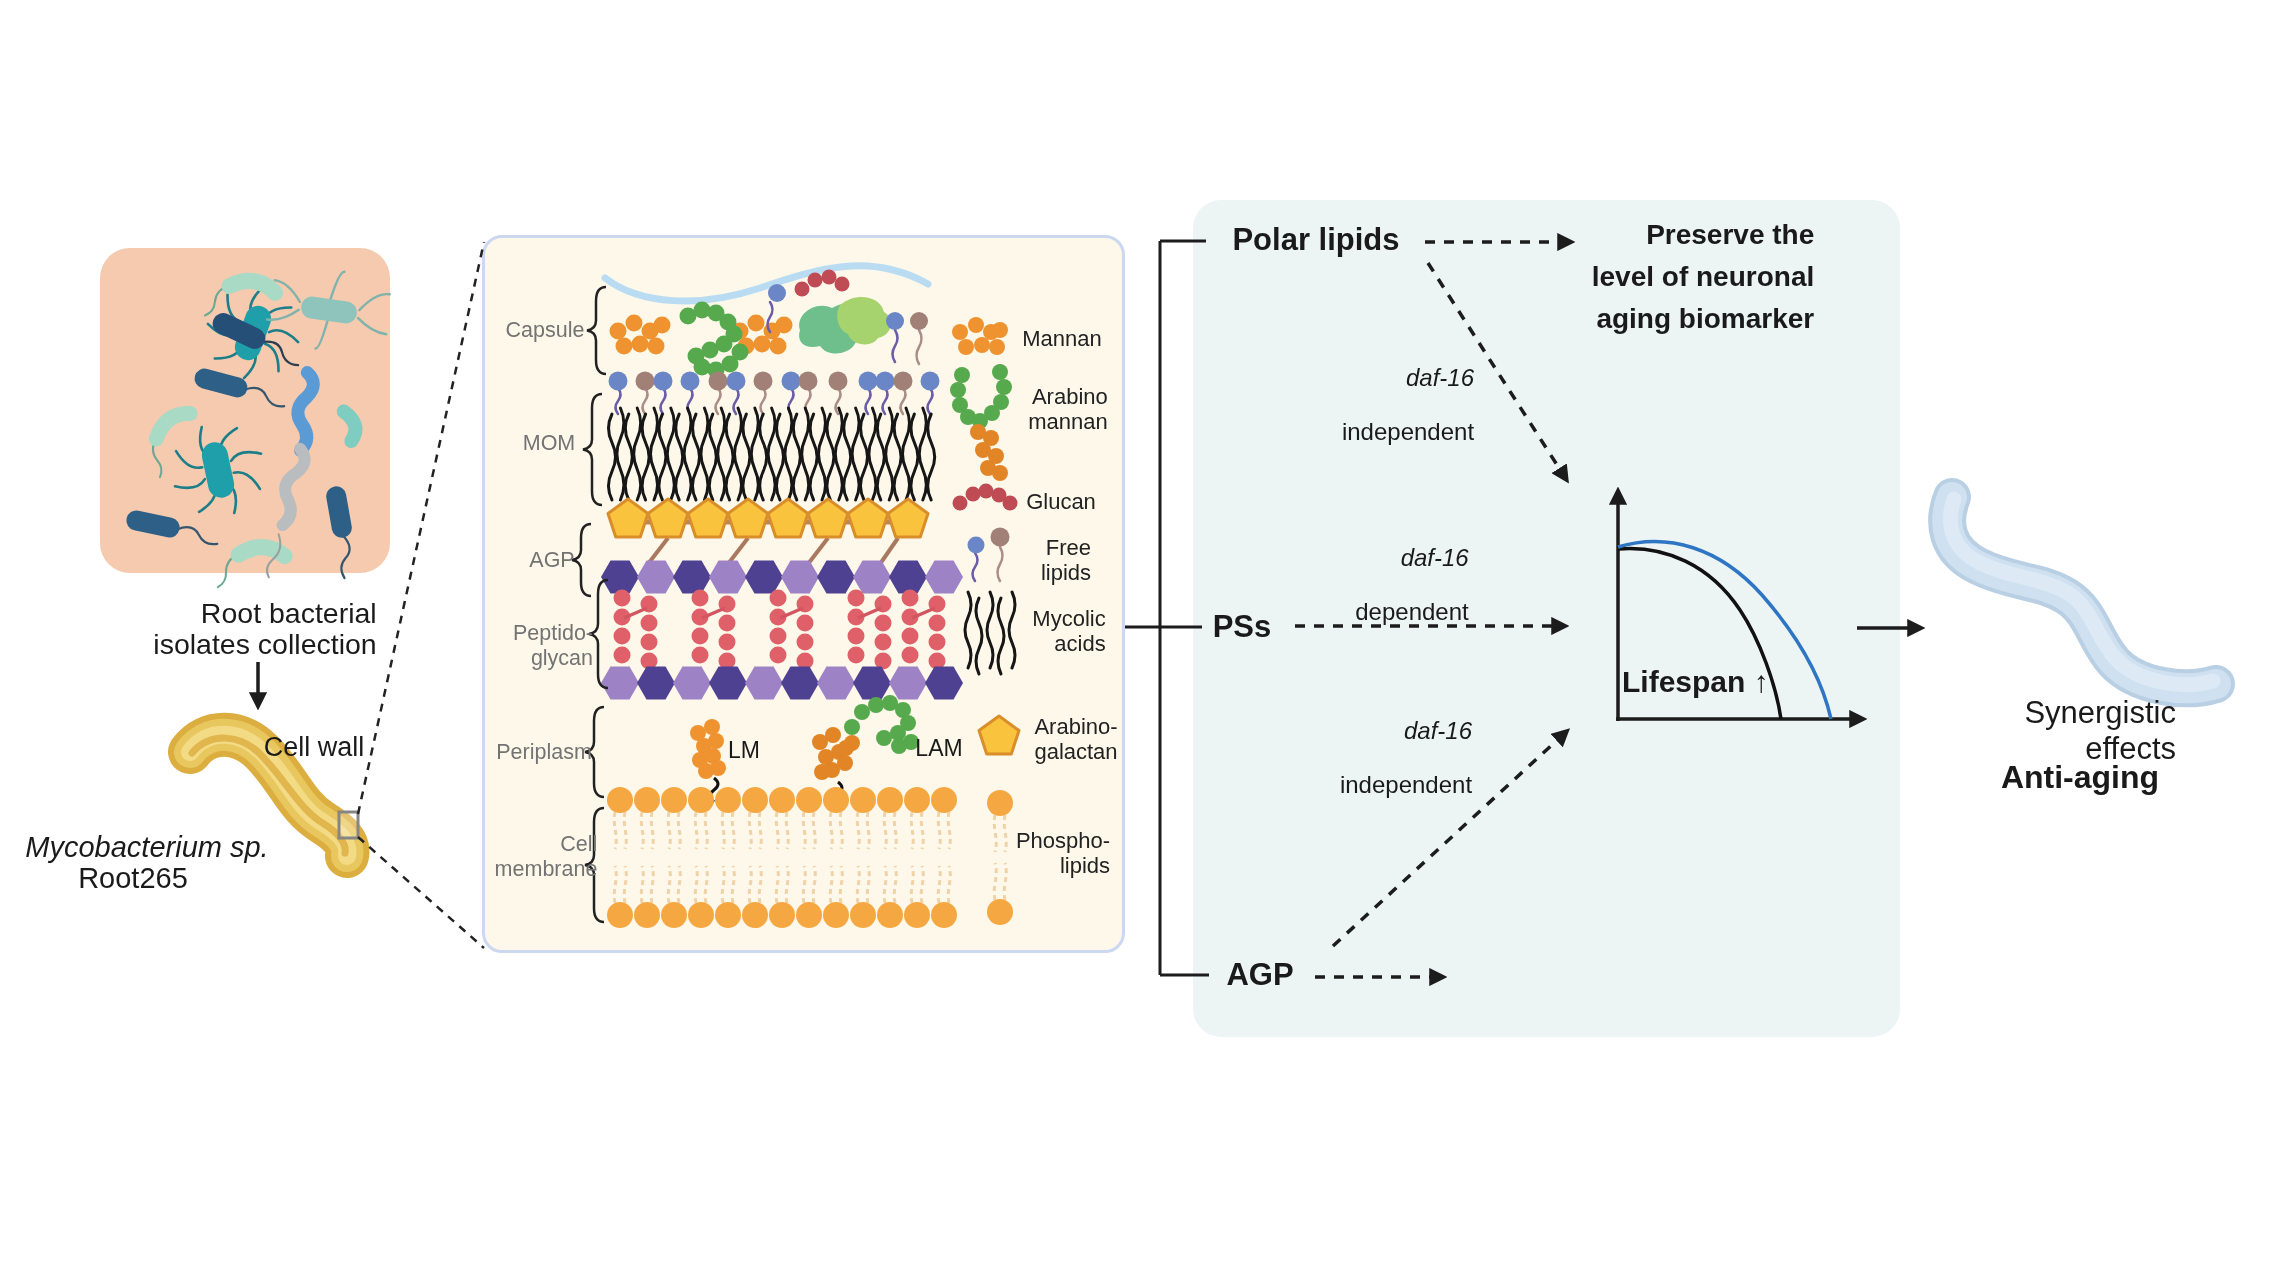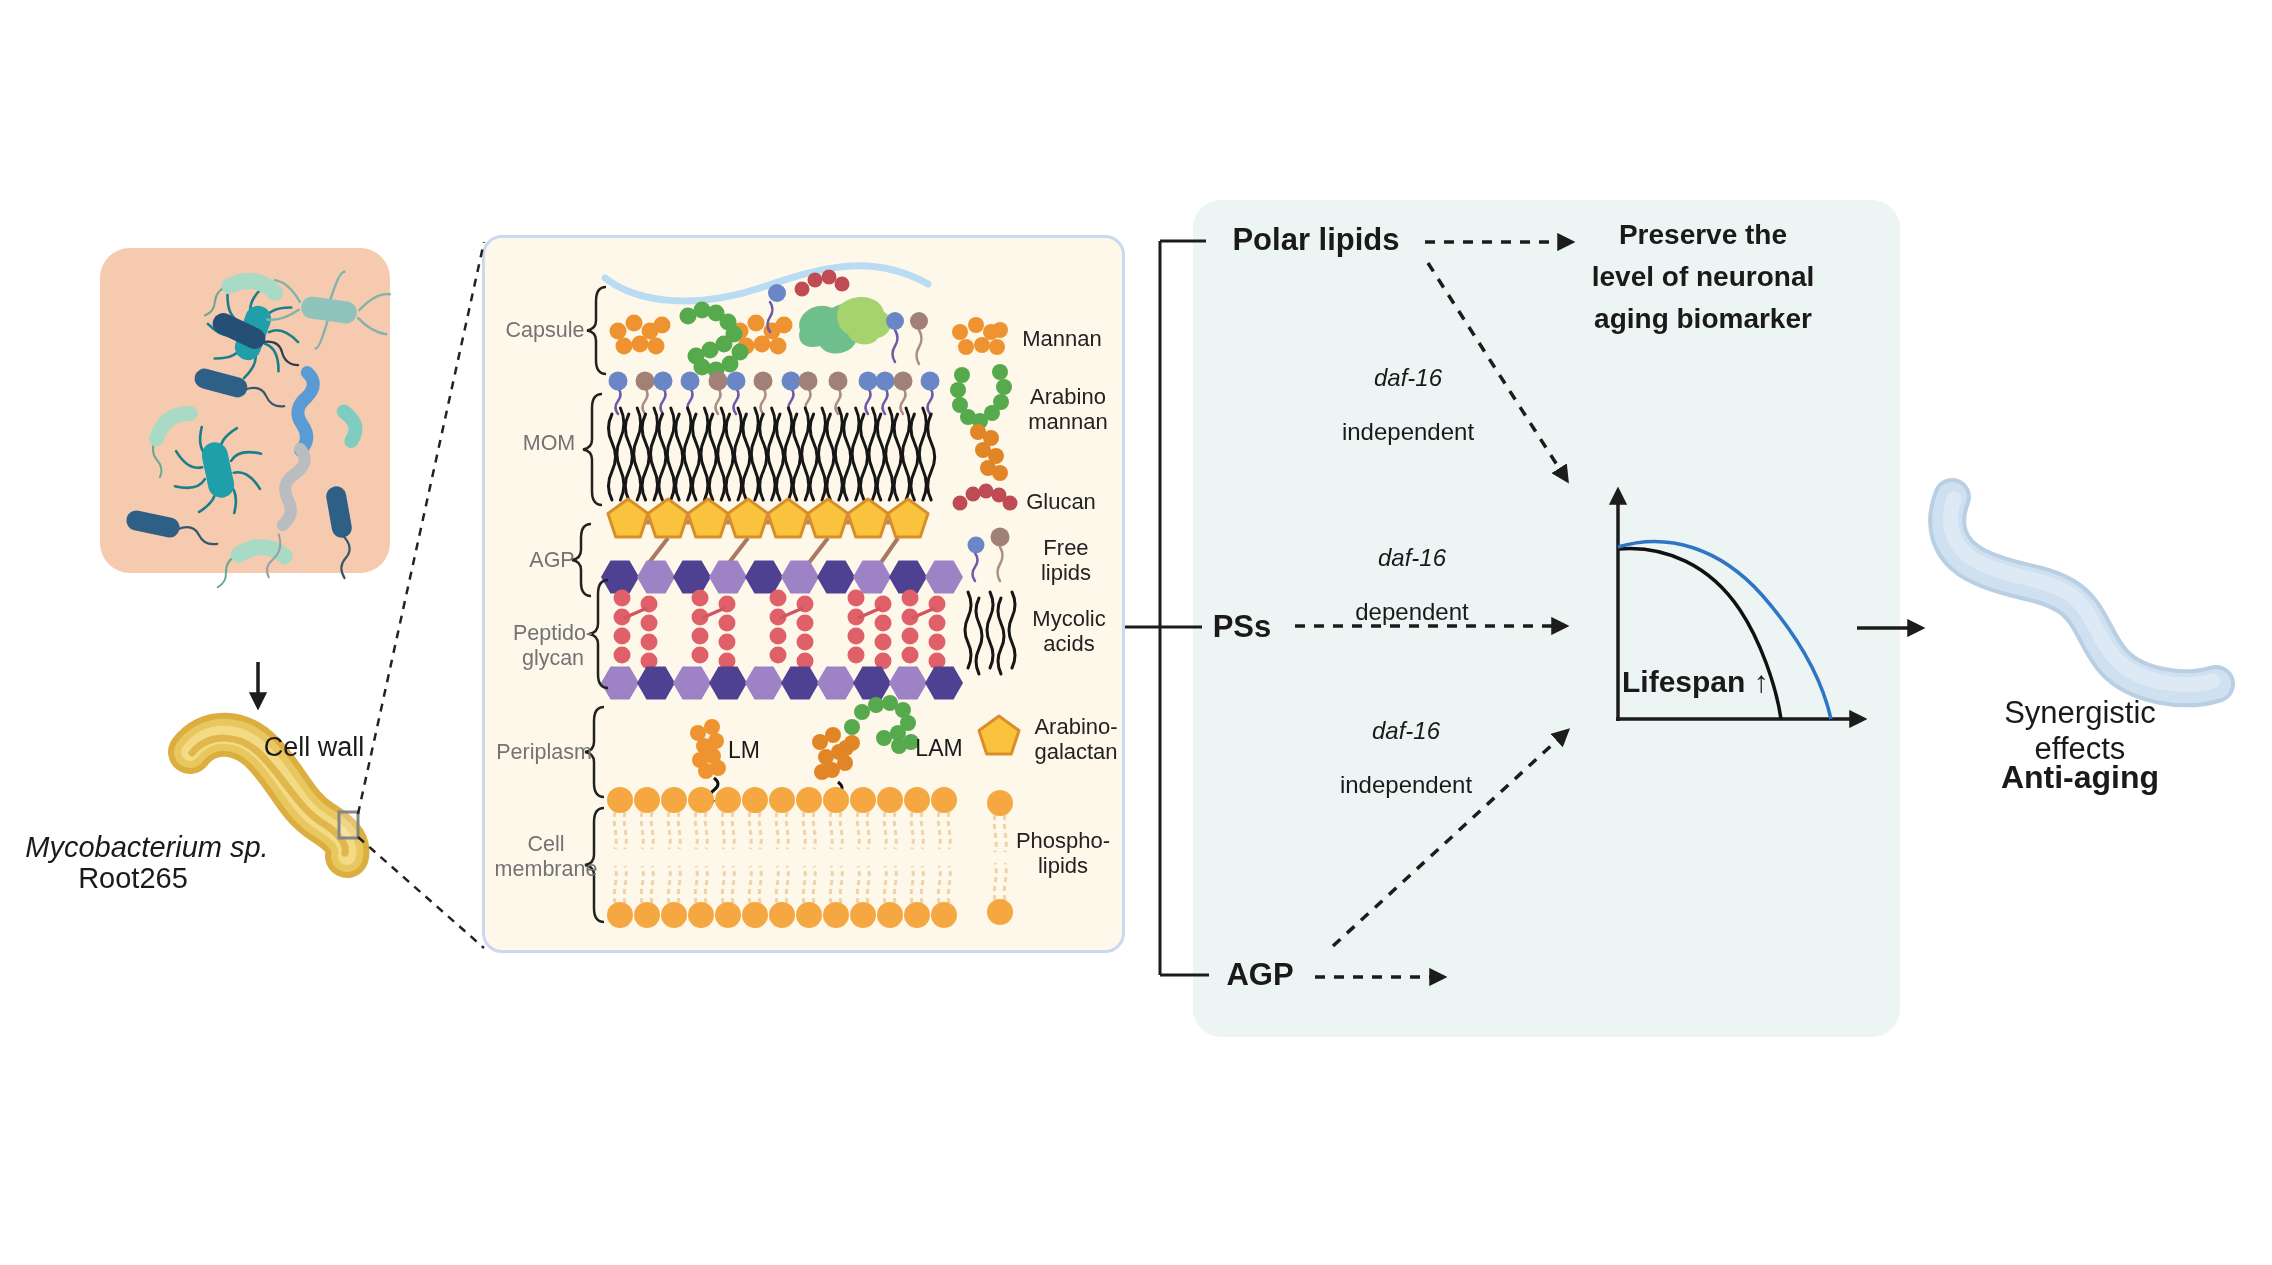--- a/index.html
+++ b/index.html
@@ -3,21 +3,21 @@
 <meta charset="utf-8">
 <style>
   html,body{margin:0;padding:0;background:#fff;}
   #stage{position:relative;width:2272px;height:1265px;background:#fff;overflow:hidden;
          font-family:"Liberation Sans",sans-serif;color:#1a1a1a;}
   .panel{position:absolute;}
   #pink-box{left:100px;top:248px;width:290px;height:325px;border-radius:30px;background:#f5caaf;}
   #beige-box{left:482px;top:235px;width:643px;height:718px;border-radius:20px;background:#fdf8ea;border:3px solid #ccd8f0;box-sizing:border-box;}
   #blue-panel{left:1193px;top:200px;width:707px;height:837px;border-radius:28px;background:#ecf4f4;}
   svg#art{position:absolute;left:0;top:0;z-index:2;pointer-events:none;}
-  .lbl{position:absolute;z-index:3;white-space:pre-line;text-align:center;transform:translate(-50%,-50%);line-height:1.15;}
+  .lbl{position:absolute;z-index:3;white-space:pre-line;text-align:right;transform:translate(-50%,-50%);line-height:1.15;}
   .small{font-size:21.5px;line-height:25px;color:#737373;}
   .legend{font-size:22px;line-height:25px;color:#222;}
   .cap{font-size:28.5px;line-height:31px;}
   .cellwall{font-size:27px;}
   .species{font-size:29px;font-style:italic;margin-left:14px;}
   .strain{font-size:29px;}
   .inline-mol{font-size:23px;}
   .node{font-size:31px;font-weight:bold;}
   .outcome{font-size:28px;font-weight:bold;line-height:42px;}
   .daf{font-size:24px;line-height:27px;}
@@ -510,20 +510,22 @@
       <path d="M 1618 547 C 1668 532, 1720 548, 1762 595 C 1790 627, 1820 670, 1831 719" fill="none" stroke="#2e75c4" stroke-width="3.5"></path>
     </g>
 
     <g fill="none" stroke-linecap="round">
       <path d="M 1952 497 C 1942 523, 1946 550, 1978 566 C 2012 583, 2040 580, 2066 596 C 2092 612, 2094 640, 2114 662 C 2136 686, 2184 694, 2216 684" stroke="#b9cfe4" stroke-width="38"></path>
       <path d="M 1952 497 C 1942 523, 1946 550, 1978 566 C 2012 583, 2040 580, 2066 596 C 2092 612, 2094 640, 2114 662 C 2136 686, 2184 694, 2216 684" stroke="#cfe0f0" stroke-width="30"></path>
       <path d="M 1954 499 C 1946 522, 1950 548, 1980 563 C 2013 579, 2041 577, 2068 593 C 2093 609, 2096 638, 2116 659 C 2137 682, 2183 690, 2213 681" stroke="#dde9f5" stroke-width="15"></path>
     </g>
   </svg>
 
+  <div class="lbl cap" style="left:265px;top:629px">Root bacterial
+isolates collection</div>
   <div class="lbl cellwall" style="left:314px;top:748px">Cell wall</div>
   <div class="lbl species" style="left:133px;top:848px">Mycobacterium sp.</div>
   <div class="lbl strain" style="left:133px;top:879px">Root265</div>
 
   <div class="lbl small" style="left:545px;top:330px">Capsule</div>
   <div class="lbl small" style="left:549px;top:443px">MOM</div>
   <div class="lbl small" style="left:552px;top:560px">AGP</div>
   <div class="lbl small" style="left:553px;top:646px">Peptido-
 glycan</div>
   <div class="lbl small" style="left:544px;top:752px">Periplasm</div>

